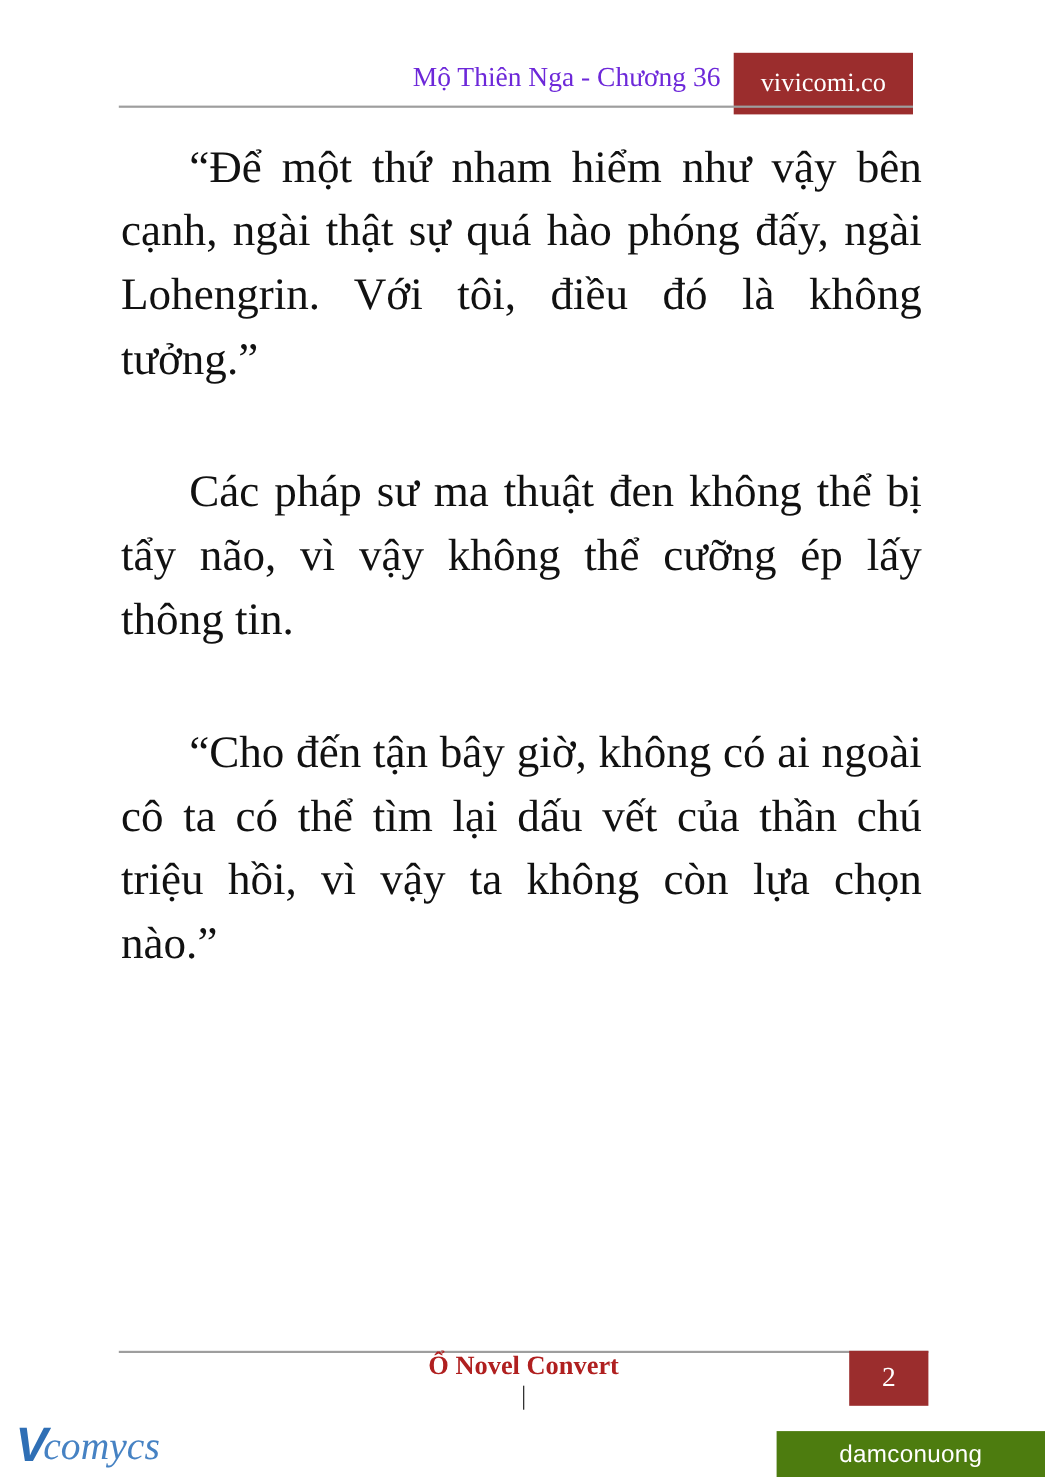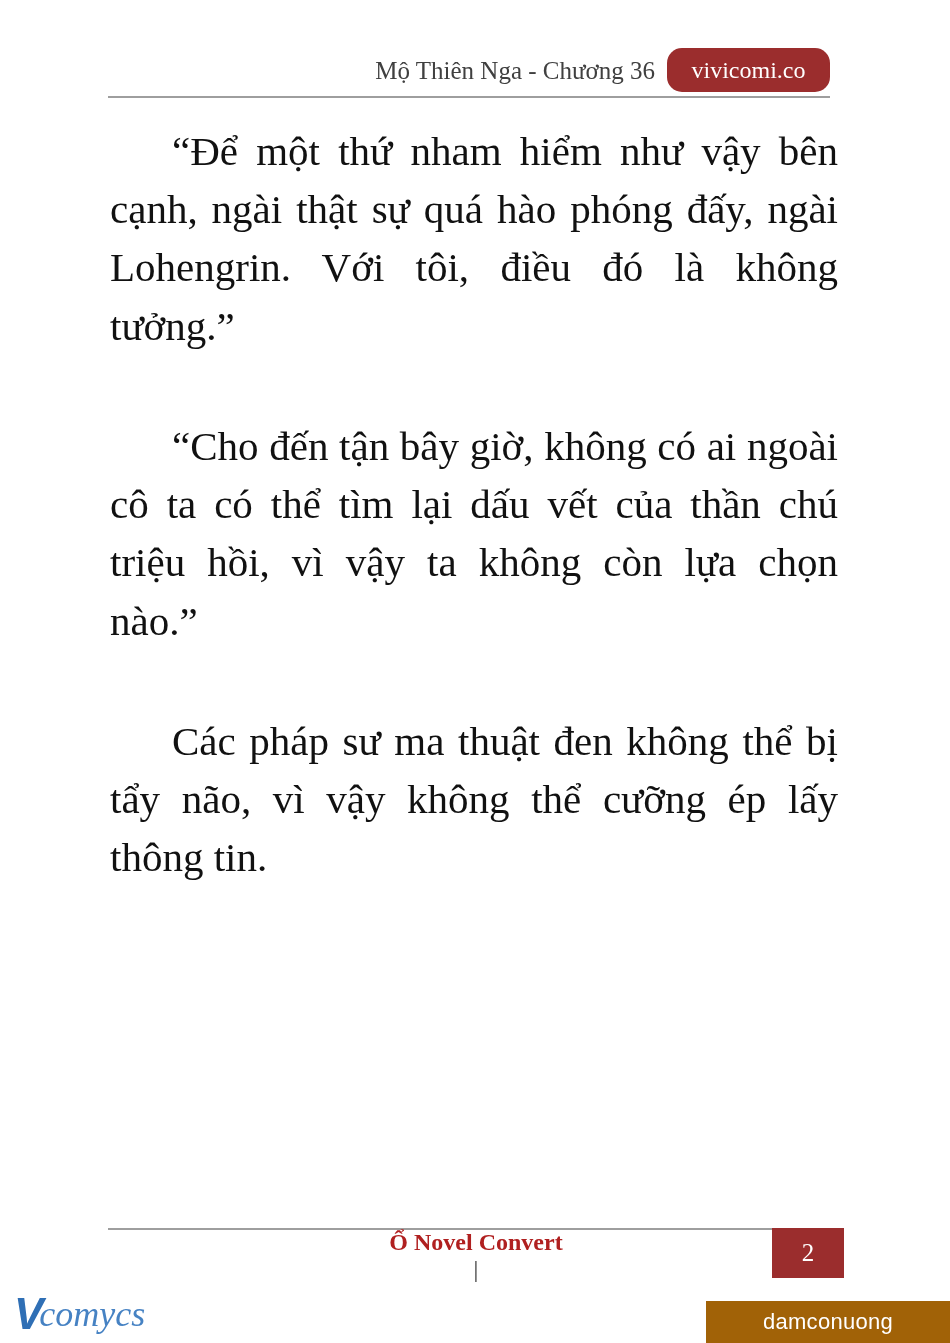--- a/index.html
+++ b/index.html
@@ -37,38 +37,37 @@
     top: 43px;
     width: 722px;
     height: 2px;
     background: #9e9e9e;
   }
   .header-title {
     position: absolute;
     right: 175px;
     top: 4px;
     font-size: 25px;
-    color: #404040;
+    color: #6d28d9;
     white-space: nowrap;
     font-family: "Liberation Serif", serif;
   }
   .header-badge {
     position: absolute;
     right: 0;
     top: -5px;
     width: 163px;
-    height: 44px;
+    height: 56px;
     background: #9b2d2d;
     color: #ffffff;
     font-size: 24px;
     display: flex;
     align-items: center;
     justify-content: center;
     font-family: "Liberation Serif", serif;
-    border-radius: 15px;
   }
 
   
   .content {
     position: absolute;
     left: 110px;
     top: 122px;
     width: 728px;
   }
   .para {
@@ -176,21 +175,21 @@
     line-height: 1;
     margin-left: -4px;
     opacity: 0.95;
   }
   .right-wm {
     position: absolute;
     right: 0;
     bottom: 0;
     width: 244px;
     height: 42px;
-    background: #a16207;
+    background: #4d7c0f;
     display: flex;
     align-items: center;
     justify-content: center;
   }
   .right-wm span {
     font-family: "Liberation Sans", sans-serif;
     font-size: 22px;
     color: #ffffff;
     letter-spacing: 0.3px;
   }
@@ -201,22 +200,22 @@
 <div class="page">
 
   <div class="header">
     <div class="header-title">Mộ Thiên Nga - Chương 36</div>
     <div class="header-badge">vivicomi.co</div>
     <div class="header-rule"></div>
   </div>
 
   <div class="content">
     <p class="para">“Để một thứ nham hiểm như vậy bên cạnh, ngài thật sự quá hào phóng đấy, ngài Lohengrin. Với tôi, điều đó là không tưởng.”</p>
+    <p class="para">Các pháp sư ma thuật đen không thể bị tẩy não, vì vậy không thể cưỡng ép lấy thông tin.</p>
     <p class="para">“Cho đến tận bây giờ, không có ai ngoài cô ta có thể tìm lại dấu vết của thần chú triệu hồi, vì vậy ta không còn lựa chọn nào.”</p>
-    <p class="para">Các pháp sư ma thuật đen không thể bị tẩy não, vì vậy không thể cưỡng ép lấy thông tin.</p>
   </div>
 
   <div class="footer">
     <div class="footer-rule"></div>
     <div class="footer-inner">
       <span class="footer-brand">Ổ Novel Convert</span>
       <span class="footer-sep">|</span>
     </div>
     <div class="footer-page">2</div>
   </div>

